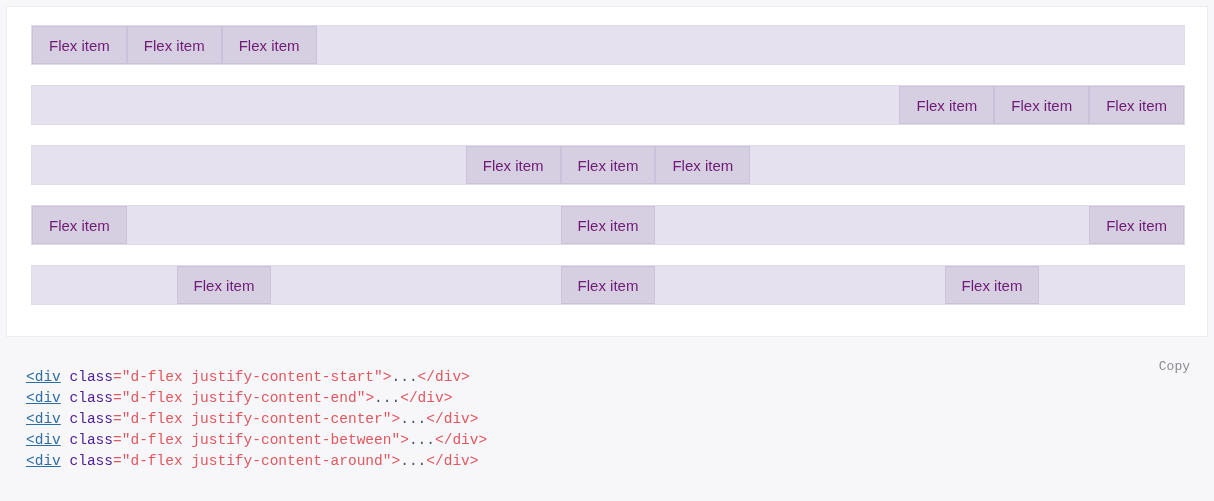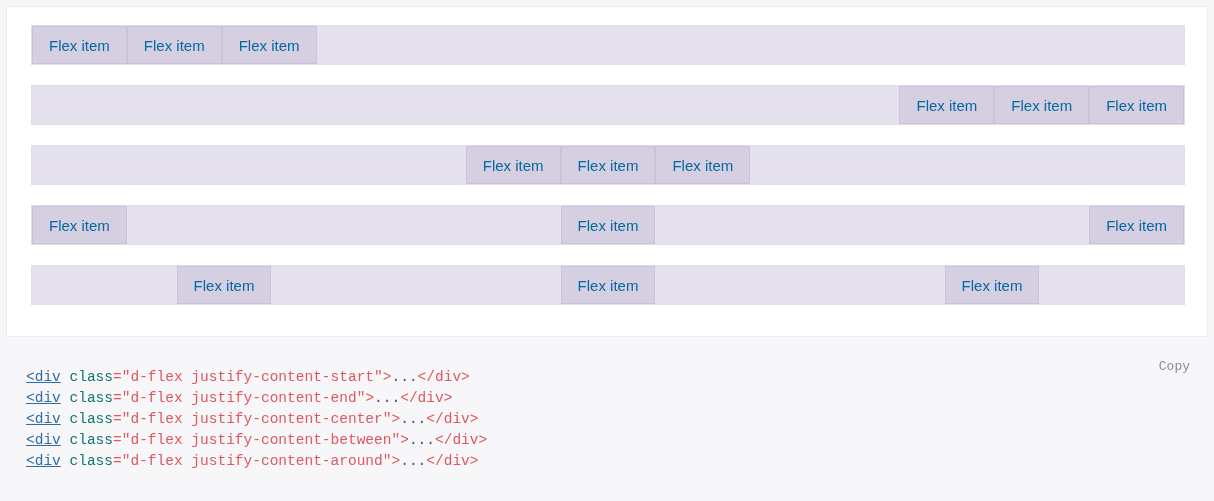--- a/index.html
+++ b/index.html
@@ -49,21 +49,21 @@
 
   .flex-item {
     background: #d5cfe1;
     border: 1px solid #c9c2d8;
     box-sizing: border-box;
     display: flex;
     align-items: center;
     justify-content: center;
     padding: 0 16px;
     font-size: 15px;
-    color: #0369a1;
+    color: #701a75;
     line-height: 1;
     white-space: nowrap;
     height: 100%;
   }
 
   
   .code-block {
     position: absolute;
     left: 0;
     top: 345px;
@@ -87,21 +87,21 @@
   }
   pre.code {
     margin: 0;
     font-family: "Liberation Mono", monospace;
     font-size: 14.5px;
     line-height: 21px;
     color: #45526b;
   }
   .code-line { white-space: pre; }
   .tok-tag    { color: #2e6da4; text-decoration: underline; }
-  .tok-attr   { color: #0f766e; text-align: center; }
+  .tok-attr   { color: #4c1d95; text-align: center; }
   .tok-val    { color: #e0575f; }
   .tok-dots   { color: #45526b; }
 </style>
 </head>
 <body>
 
 <div id="page">
 
   <div class="example-card">
     <div id="rows-host">

